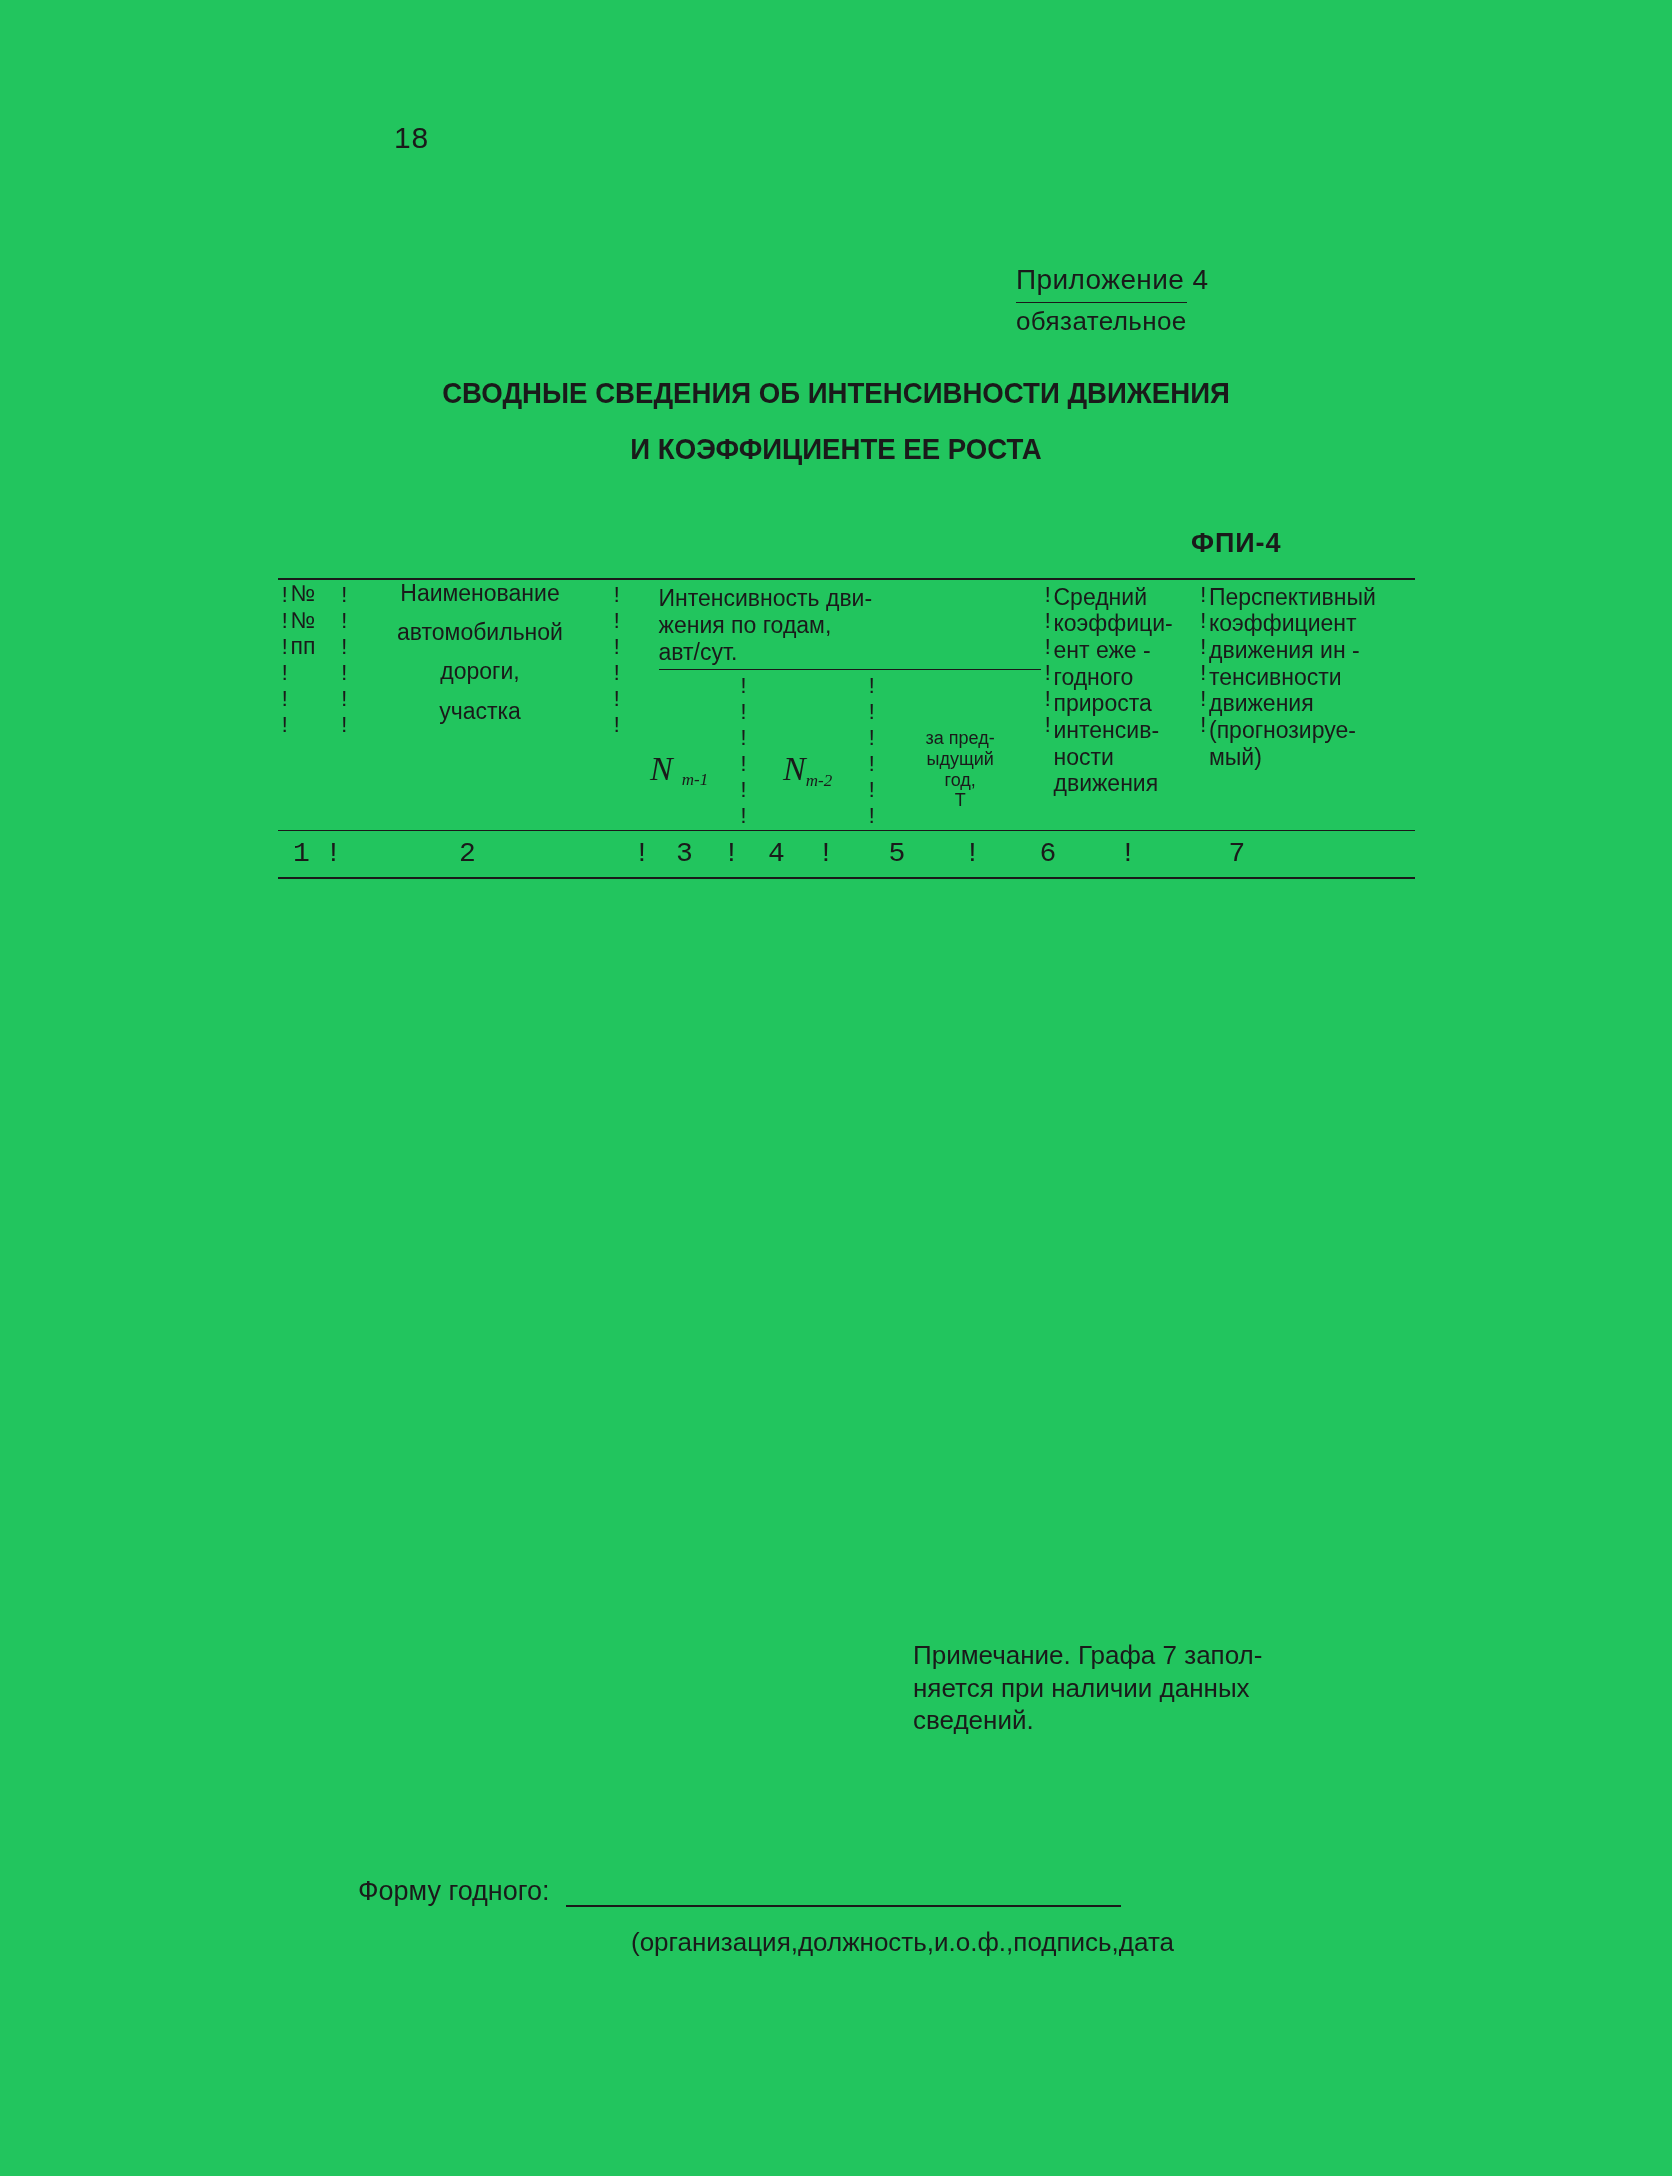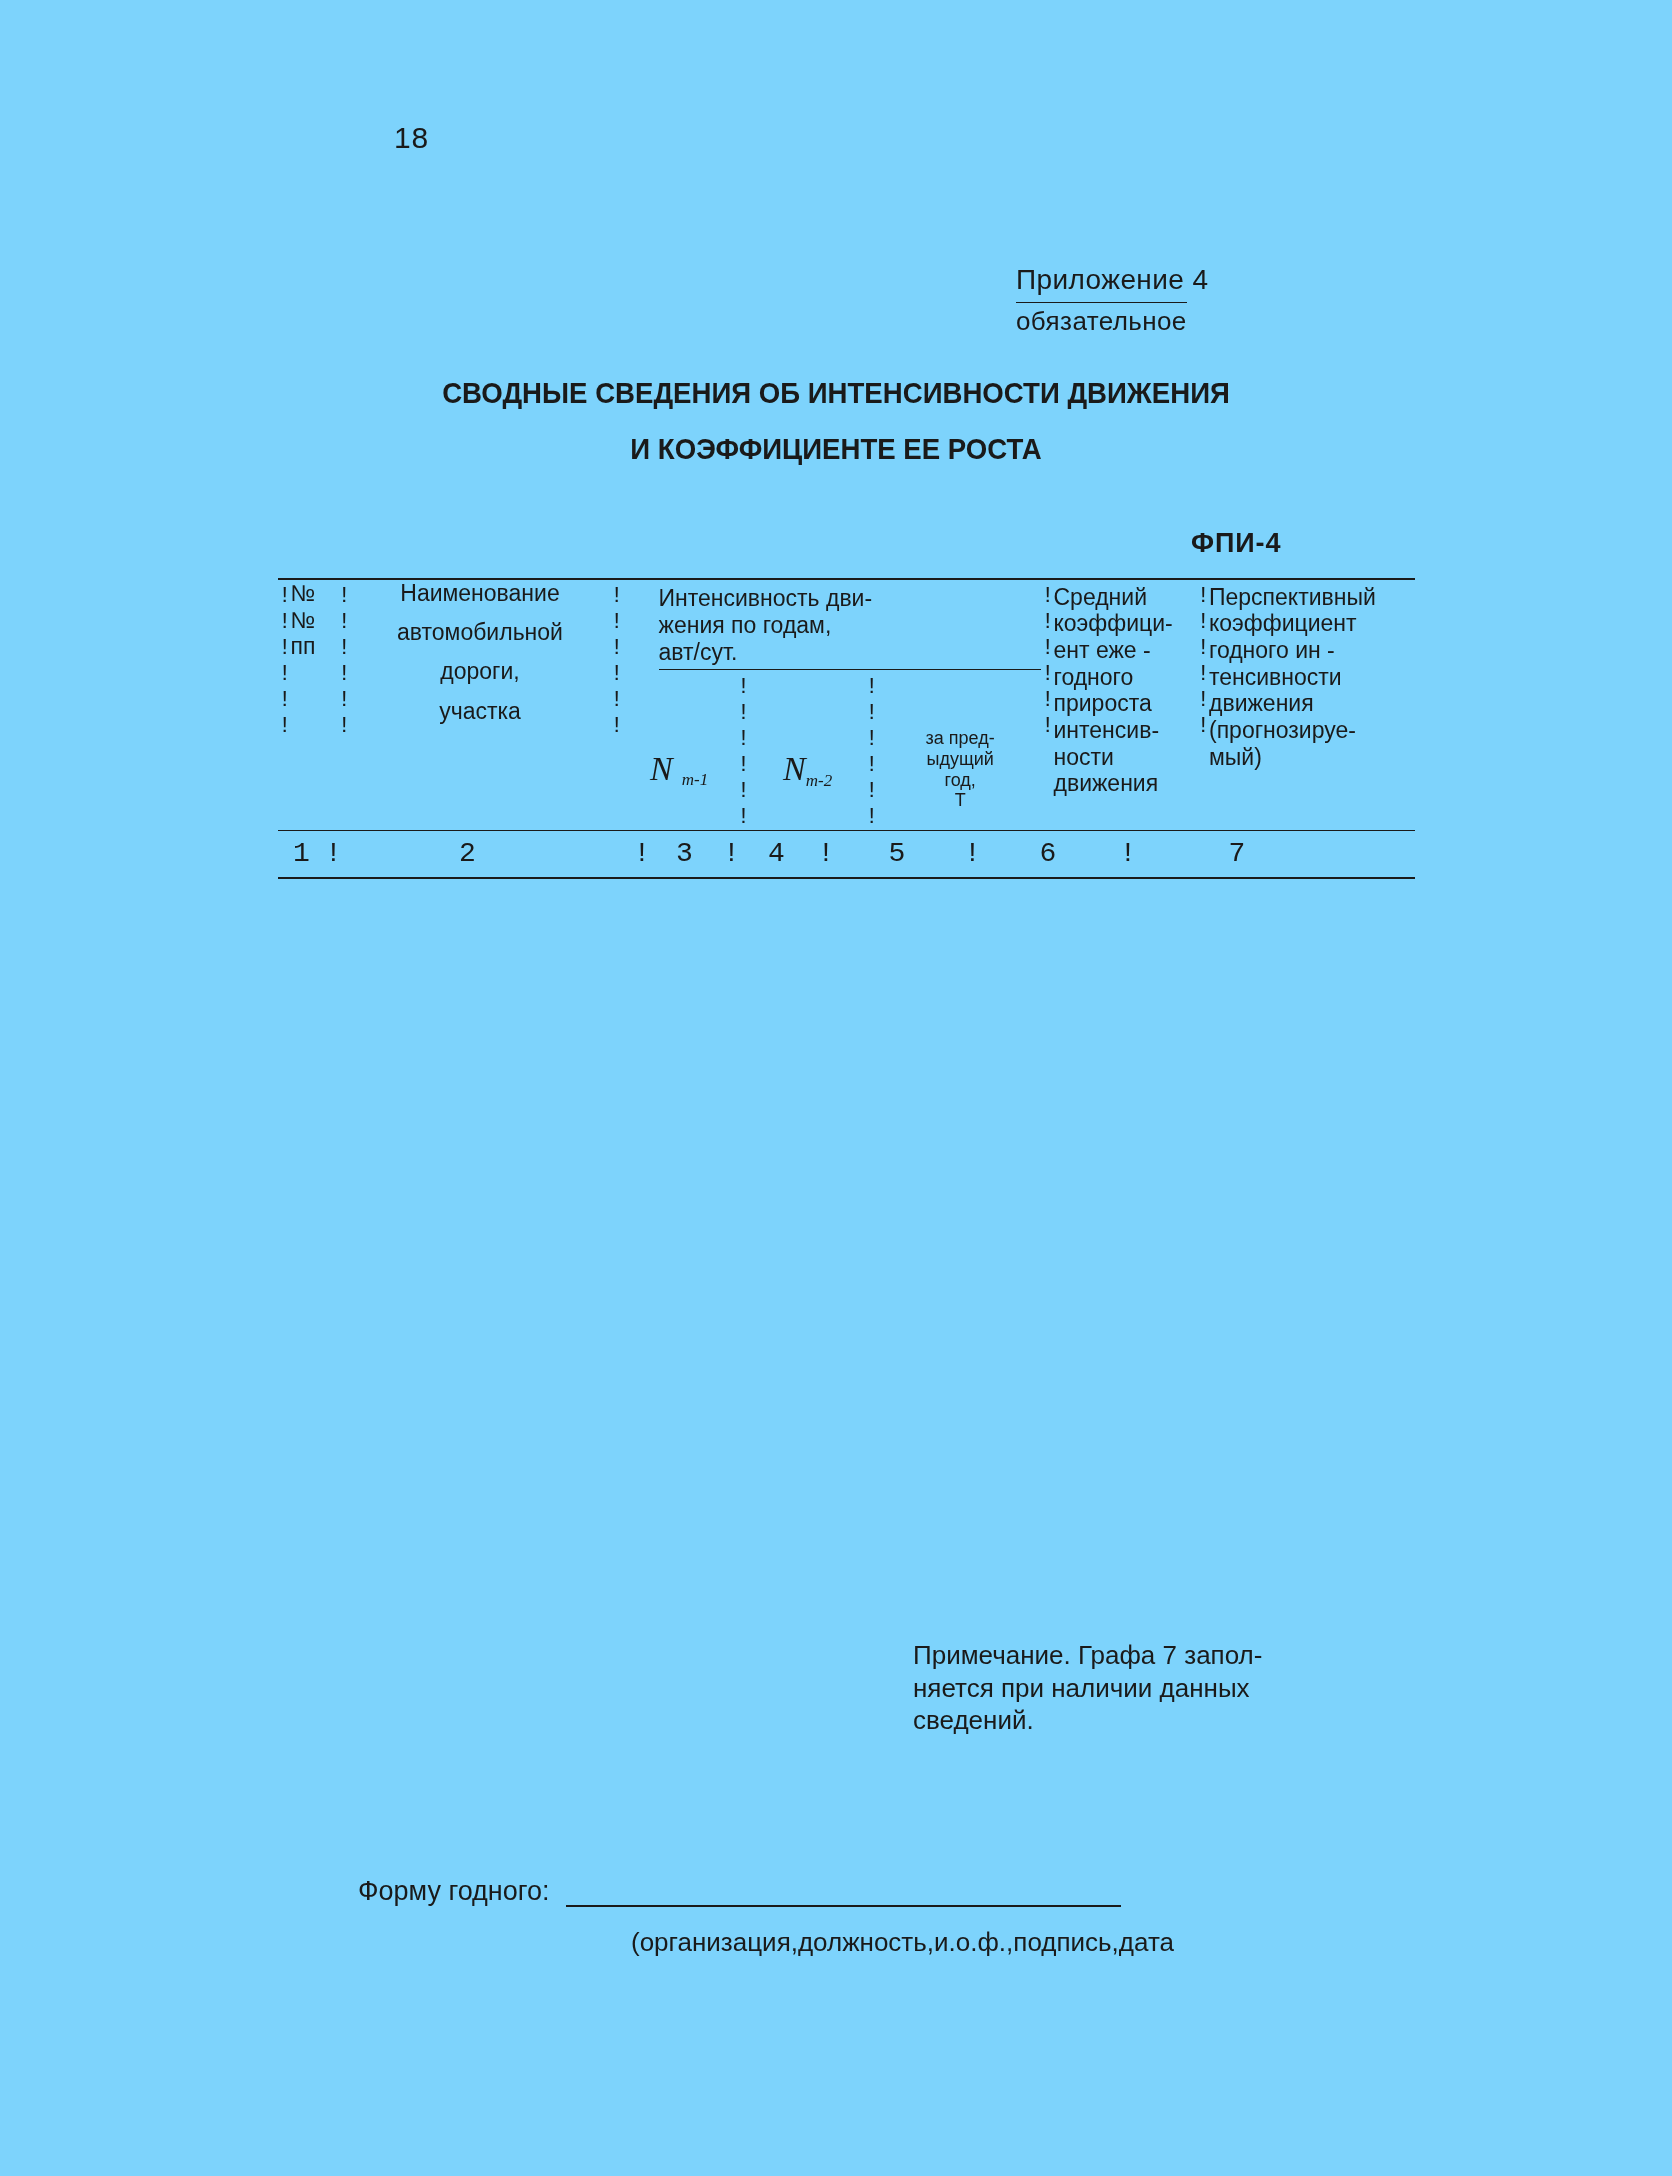--- a/index.html
+++ b/index.html
@@ -8,21 +8,21 @@
     background: #ffffff;
   }
   body {
     font-family: "Liberation Sans", sans-serif;
     color: #1a1a1a;
   }
   .page {
     position: relative;
     width: 1672px;
     height: 2176px;
-    background: #7dd3fc;
+    background: #22c55e;
     overflow: hidden;
   }
   .page-number {
     position: absolute;
     left: 394px;
     top: 121px;
     font-size: 30px;
     letter-spacing: 0.9px;
   }
   .appendix-block {
@@ -310,21 +310,21 @@
         </td>
         <td class="bangcol">!
 !
 !
 !
 !
 !</td>
         <td class="c7 col-text">
           <div>Перспективный</div>
           <div>коэффициент</div>
-          <div>годного ин -</div>
+          <div>движения ин -</div>
           <div>тенсивности</div>
           <div>движения</div>
           <div>(прогнозируе-</div>
           <div>мый)</div>
         </td>
       </tr>
     </tbody>
       </table>
 
     <div class="rule-thin"></div>

